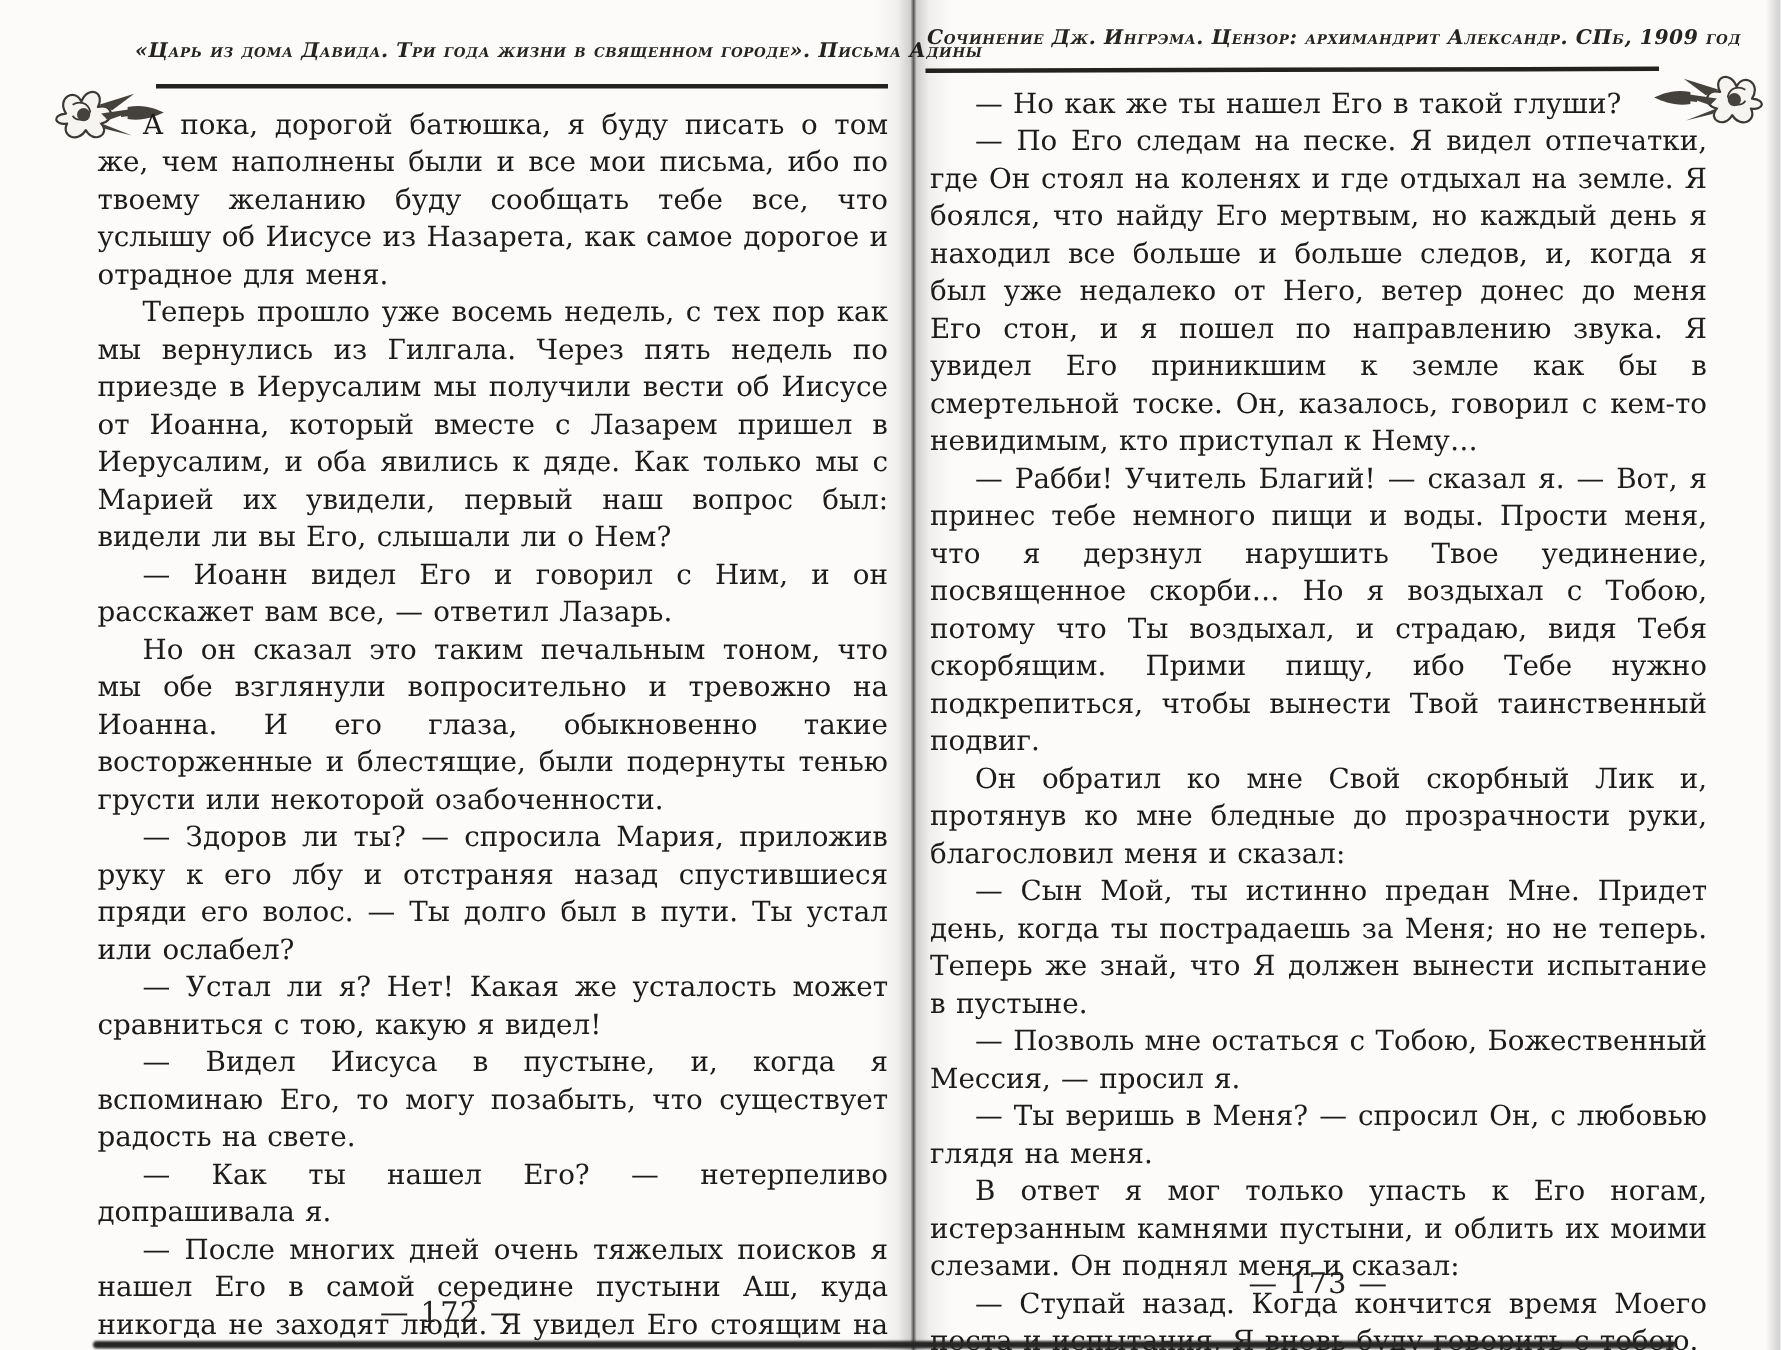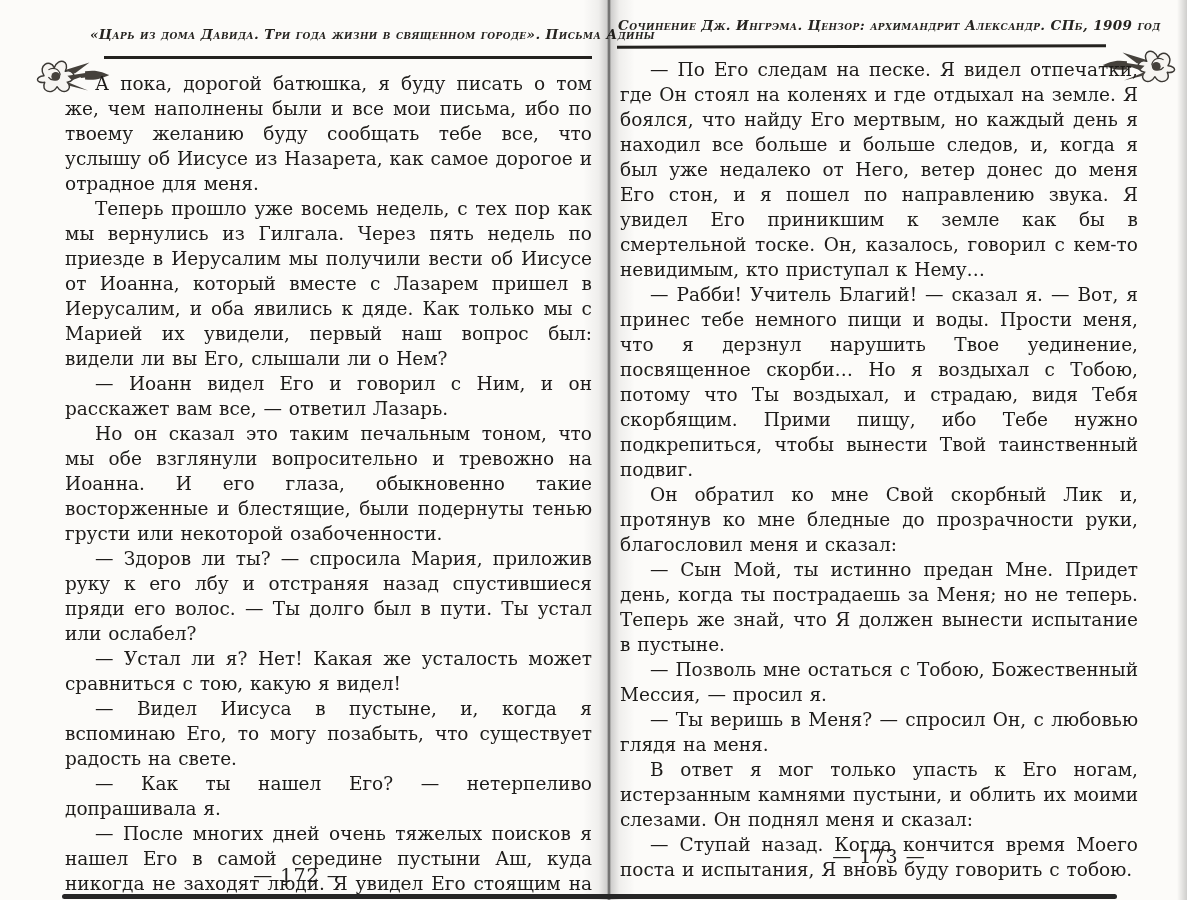--- a/index.html
+++ b/index.html
@@ -114,20 +114,21 @@
     <p>— Иоанн видел Его и говорил с Ним, и он расскажет вам все, — ответил Лазарь.</p>
     <p>Но он сказал это таким печальным тоном, что мы обе взглянули вопросительно и тревожно на Иоанна. И его глаза, обыкновенно такие восторженные и блестящие, были подернуты тенью грусти или некоторой озабоченности.</p>
     <p>— Здоров ли ты? — спросила Мария, приложив руку к его лбу и отстраняя назад спустившиеся пряди его волос. — Ты долго был в пути. Ты устал или ослабел?</p>
     <p>— Устал ли я? Нет! Какая же усталость может сравниться с тою, какую я видел!</p>
     <p>— Видел Иисуса в пустыне, и, когда я вспоминаю Его, то могу позабыть, что существует радость на свете.</p>
     <p>— Как ты нашел Его? — нетерпеливо допрашивала я.</p>
     <p>— После многих дней очень тяжелых поисков я нашел Его в самой середине пустыни Аш, куда никогда не заходят люди. Я увидел Его стоящим на коленях и громко молящимся. Я опустил на землю сумку с хлебом и рыбой и мех с водою, которые припас для Него, и робко подошел к Нему…</p>
   </div>
 
   <div class="page-body body-right">
+    <p>— Но как же ты нашел Его в такой глуши?</p>
     <p>— По Его следам на песке. Я видел отпечатки, где Он стоял на коленях и где отдыхал на земле. Я боялся, что найду Его мертвым, но каждый день я находил все больше и больше следов, и, когда я был уже недалеко от Него, ветер донес до меня Его стон, и я пошел по направлению звука. Я увидел Его приникшим к земле как бы в смертельной тоске. Он, казалось, говорил с кем-то невидимым, кто приступал к Нему…</p>
     <p>— Рабби! Учитель Благий! — сказал я. — Вот, я принес тебе немного пищи и воды. Прости меня, что я дерзнул нарушить Твое уединение, посвященное скорби… Но я воздыхал с Тобою, потому что Ты воздыхал, и страдаю, видя Тебя скорбящим. Прими пищу, ибо Тебе нужно подкрепиться, чтобы вынести Твой таинственный подвиг.</p>
     <p>Он обратил ко мне Свой скорбный Лик и, протянув ко мне бледные до прозрачности руки, благословил меня и сказал:</p>
     <p>— Сын Мой, ты истинно предан Мне. Придет день, когда ты пострадаешь за Меня; но не теперь. Теперь же знай, что Я должен вынести испытание в пустыне.</p>
     <p>— Позволь мне остаться с Тобою, Божественный Мессия, — просил я.</p>
     <p>— Ты веришь в Меня? — спросил Он, с любовью глядя на меня.</p>
     <p>В ответ я мог только упасть к Его ногам, истерзанным камнями пустыни, и облить их моими слезами. Он поднял меня и сказал:</p>
     <p>— Ступай назад. Когда кончится время Моего поста и испытания, Я вновь буду говорить с тобою.</p>
 
   </div>

